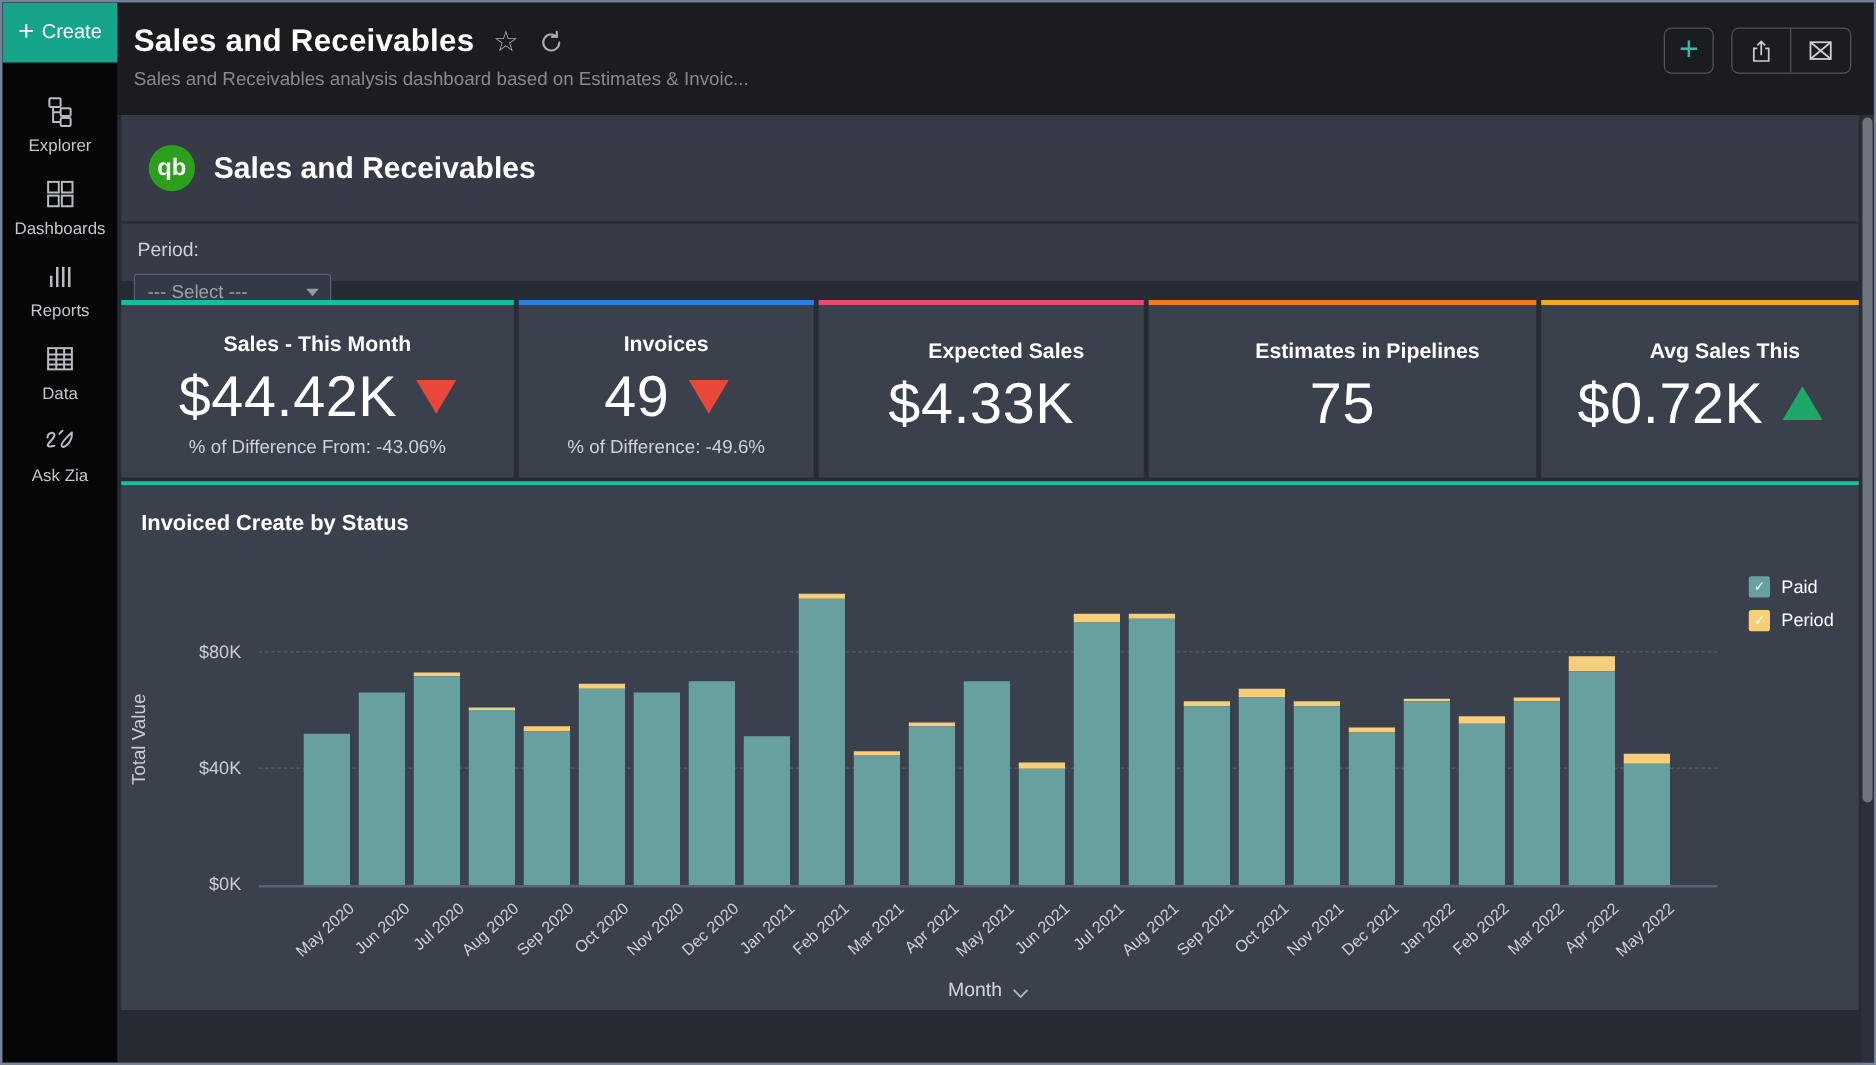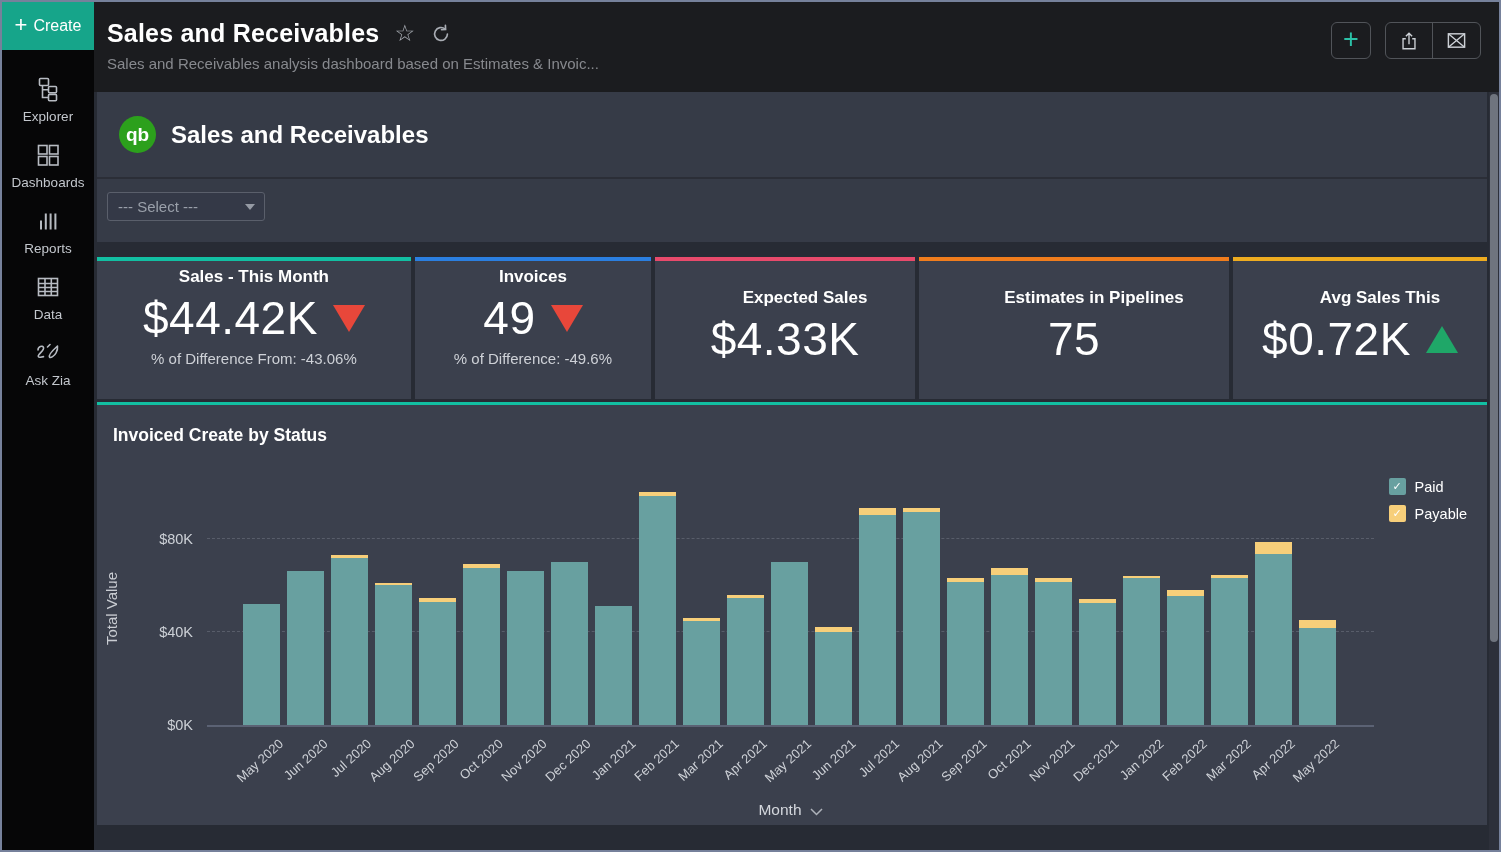--- a/index.html
+++ b/index.html
@@ -26,37 +26,37 @@
   .t-actions{display:flex;gap:14px;margin-top:20px;align-items:flex-start;}
   .icon-btn{height:37px;background:transparent;border:1px solid #515459;border-radius:6px;
     display:flex;align-items:center;justify-content:center;color:#ccd0d5;cursor:pointer;}
   .add-btn{width:40px;color:#2cc1a7;font-size:27px;font-weight:300;line-height:1;padding-bottom:3px;box-sizing:border-box;}
   .btn-group{display:flex;border:1px solid #515459;border-radius:6px;overflow:hidden;}
   .btn-group .icon-btn{border:none;border-radius:0;width:47px;height:35px;}
   .btn-group .icon-btn:first-child{border-right:1px solid #515459;}
 
   
   .dash{flex:1;position:relative;background:#272b34;padding:0 12px 0 3px;box-sizing:border-box;overflow:hidden;}
-  .qb-band{background:#363b47;height:150px;box-sizing:border-box;}
+  .qb-band{background:#363b47;height:133px;box-sizing:border-box;}
   .qb-head{height:85px;display:flex;align-items:center;padding-left:22px;border-bottom:2px solid #2b2e37;}
   .qb-logo{width:37px;height:37px;border-radius:50%;color:#fff;font-weight:700;font-size:19px;
     display:flex;align-items:center;justify-content:center;flex:none;}
   .qb-head h2{margin:0 0 0 15px;color:#fff;font-size:24px;font-weight:700;}
   .period{padding:13px 0 0 10px;}
   .period label{display:block;color:#d0d3da;font-size:15.5px;margin-bottom:9px;padding-left:3px;}
   .select{width:158px;height:29px;box-sizing:border-box;border:1px solid #5a5f6b;border-radius:3px;
     background:#343947;color:#9aa0aa;font-size:15px;display:flex;align-items:center;
     justify-content:space-between;padding:0 9px 0 10px;cursor:pointer;}
   .caret{width:0;height:0;border-left:5.5px solid transparent;border-right:5.5px solid transparent;border-top:6px solid #959aa4;}
 
   
   .cards{display:flex;gap:4px;margin-top:15px;height:142px;}
   .card{background:#3b404d;border-top:4px solid #888;box-sizing:border-box;display:flex;
     flex-direction:column;align-items:center;color:#fff;min-width:0;}
-  .card .ttl{font-size:17px;font-weight:700;margin-top:6px;white-space:nowrap;}
+  .card .ttl{font-size:17px;font-weight:700;margin-top:22px;white-space:nowrap;}
   .card.no-sub .ttl{margin-top:27px;padding-left:40px;}
   .val-row{display:flex;align-items:center;gap:15px;margin-top:7px;}
   .val{font-size:46px;letter-spacing:.5px;line-height:1.05;}
   .tri-down{width:0;height:0;border-left:16px solid transparent;border-right:16px solid transparent;border-top:27px solid #e8473a;}
   .tri-up{width:0;height:0;border-left:16px solid transparent;border-right:16px solid transparent;border-bottom:27px solid #1fa768;}
   .sub{font-size:15px;color:#ced1d7;margin-top:8px;}
 
   
   .chart-panel{position:relative;margin-top:3px;height:423px;background:#3b404d;border-top:3px solid #12bfa2;box-sizing:border-box;}
   .chart-panel h3{position:absolute;left:16px;top:20px;margin:0;color:#fff;font-size:17.5px;font-weight:700;}
@@ -187,20 +187,21 @@
     </header>
 
     <div class="dash">
 
       <section class="qb-band">
         <div class="qb-head">
           <span class="qb-logo" id="qb-logo" style="background: rgb(44, 160, 28);">qb</span>
           <h2>Sales and Receivables</h2>
         </div>
         <div class="period">
+          <label>Period:</label>
           <div class="select">
             <span>--- Select ---</span>
             <span class="caret"></span>
           </div>
         </div>
       </section>
 
       <div class="cards" id="cards">
           <div class="card" style="border-top-color: rgb(18, 191, 162); flex: 315 1 0px;">
             <div class="ttl">Sales - This Month</div>
@@ -241,21 +242,21 @@
 
       <section class="chart-panel">
         <h3>Invoiced Create by Status</h3>
         <div class="legend" id="legend">
             <div class="lg-item">
               <span class="lg-box" style="background: rgb(104, 160, 160);">✓</span>
               <span class="lg-label">Paid</span>
             </div>
             <div class="lg-item">
               <span class="lg-box" style="background: rgb(247, 207, 122);">✓</span>
-              <span class="lg-label">Payable</span>
+              <span class="lg-label">Period</span>
             </div>
           </div>
         <div class="ylab">
             <span>Total Value</span>
           </div>
         <div class="plot" id="plot">
             <div class="ytick" style="bottom: 0px;">$0K</div>
             <div class="gridline" style="bottom: 93.2039px;"></div>
             <div class="ytick" style="bottom: 93.2039px;">$40K</div>
             <div class="gridline" style="bottom: 186.408px;"></div>

